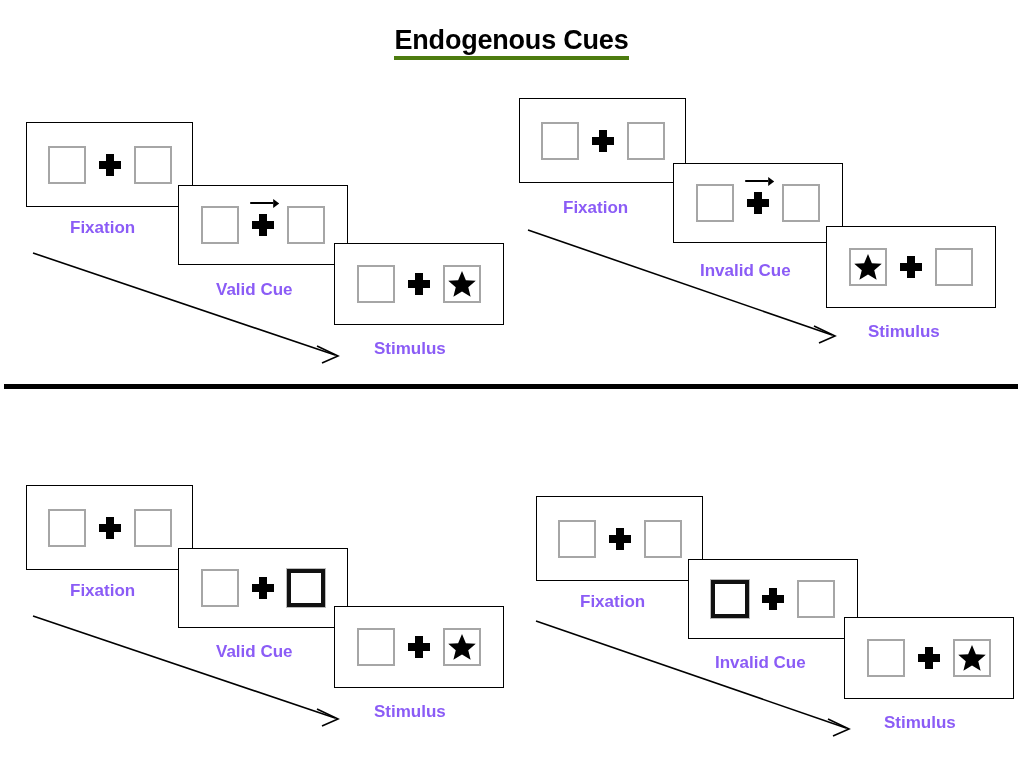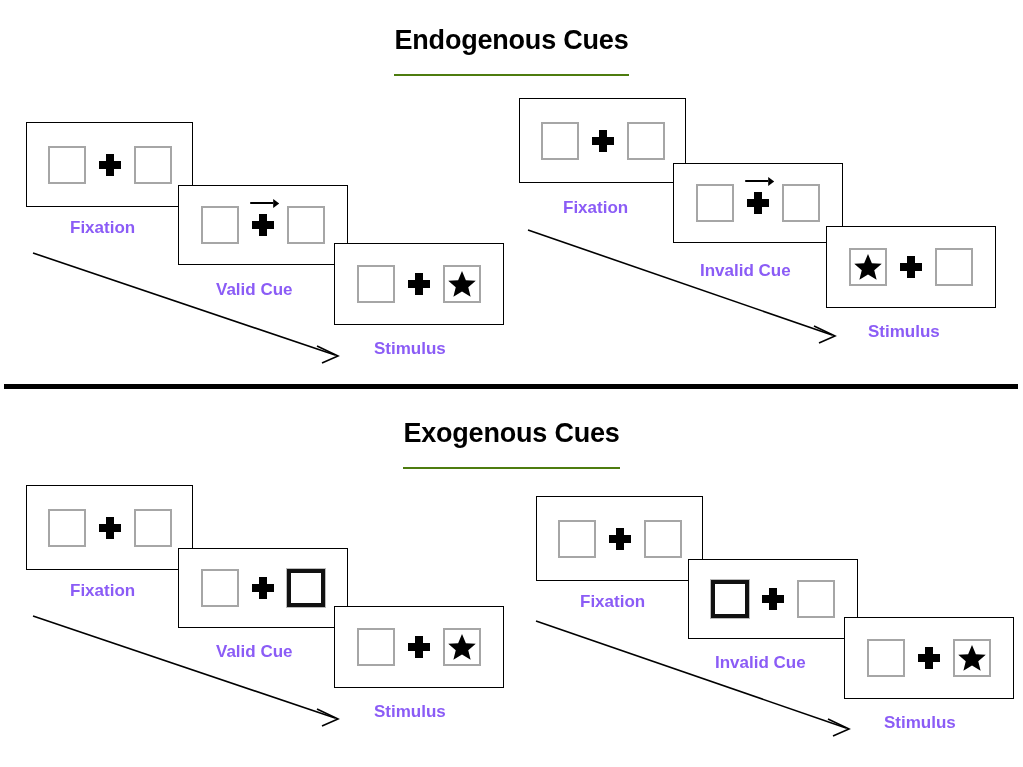--- a/index.html
+++ b/index.html
@@ -24,22 +24,22 @@
     position: absolute;
     width: 100%;
     left: 0;
     text-align: center;
     font-size: 27px;
     font-weight: bold;
     color: #000000;
     letter-spacing: -0.2px;
   }
   .section-title span {
-    border-bottom: 2px solid #4d7c0f;
-    padding-bottom: 19px;
+    border-bottom: 4px solid #4d7c0f;
+    padding-bottom: 1px;
   }
 
   
   .divider {
     position: absolute;
     background: #000000;
   }
 
   
   .panel {
@@ -257,23 +257,20 @@
   </div>
   <div class="caption" style="left:868px; top:322px;">Stimulus</div>
 
   <svg class="time-arrow" style="left:520px; top:222px; width:330px; height:128px;" viewBox="0 0 330 128">
     <line x1="8" y1="8" x2="312" y2="113" stroke="#000000" stroke-width="1.6"></line>
     <polyline points="294,104 315,114 299,121" fill="none" stroke="#000000" stroke-width="1.6"></polyline>
   </svg>
 
   <div class="divider" style="left:4px; top:384px; width:1014px; height:5px;"></div>
 
-  <div class="section-title" style="top:418px;">
-    <span>Exogenous Cues</span>
-  </div>
 
   <div class="panel" style="left:26px; top:485px; width:167px; height:85px;">
     <div class="panel-inner">
       <div class="box"></div>
       <div class="center-slot">
         <div class="plus">
           <div class="bar-h"></div>
             <div class="bar-v"></div>
         </div>
       </div>

